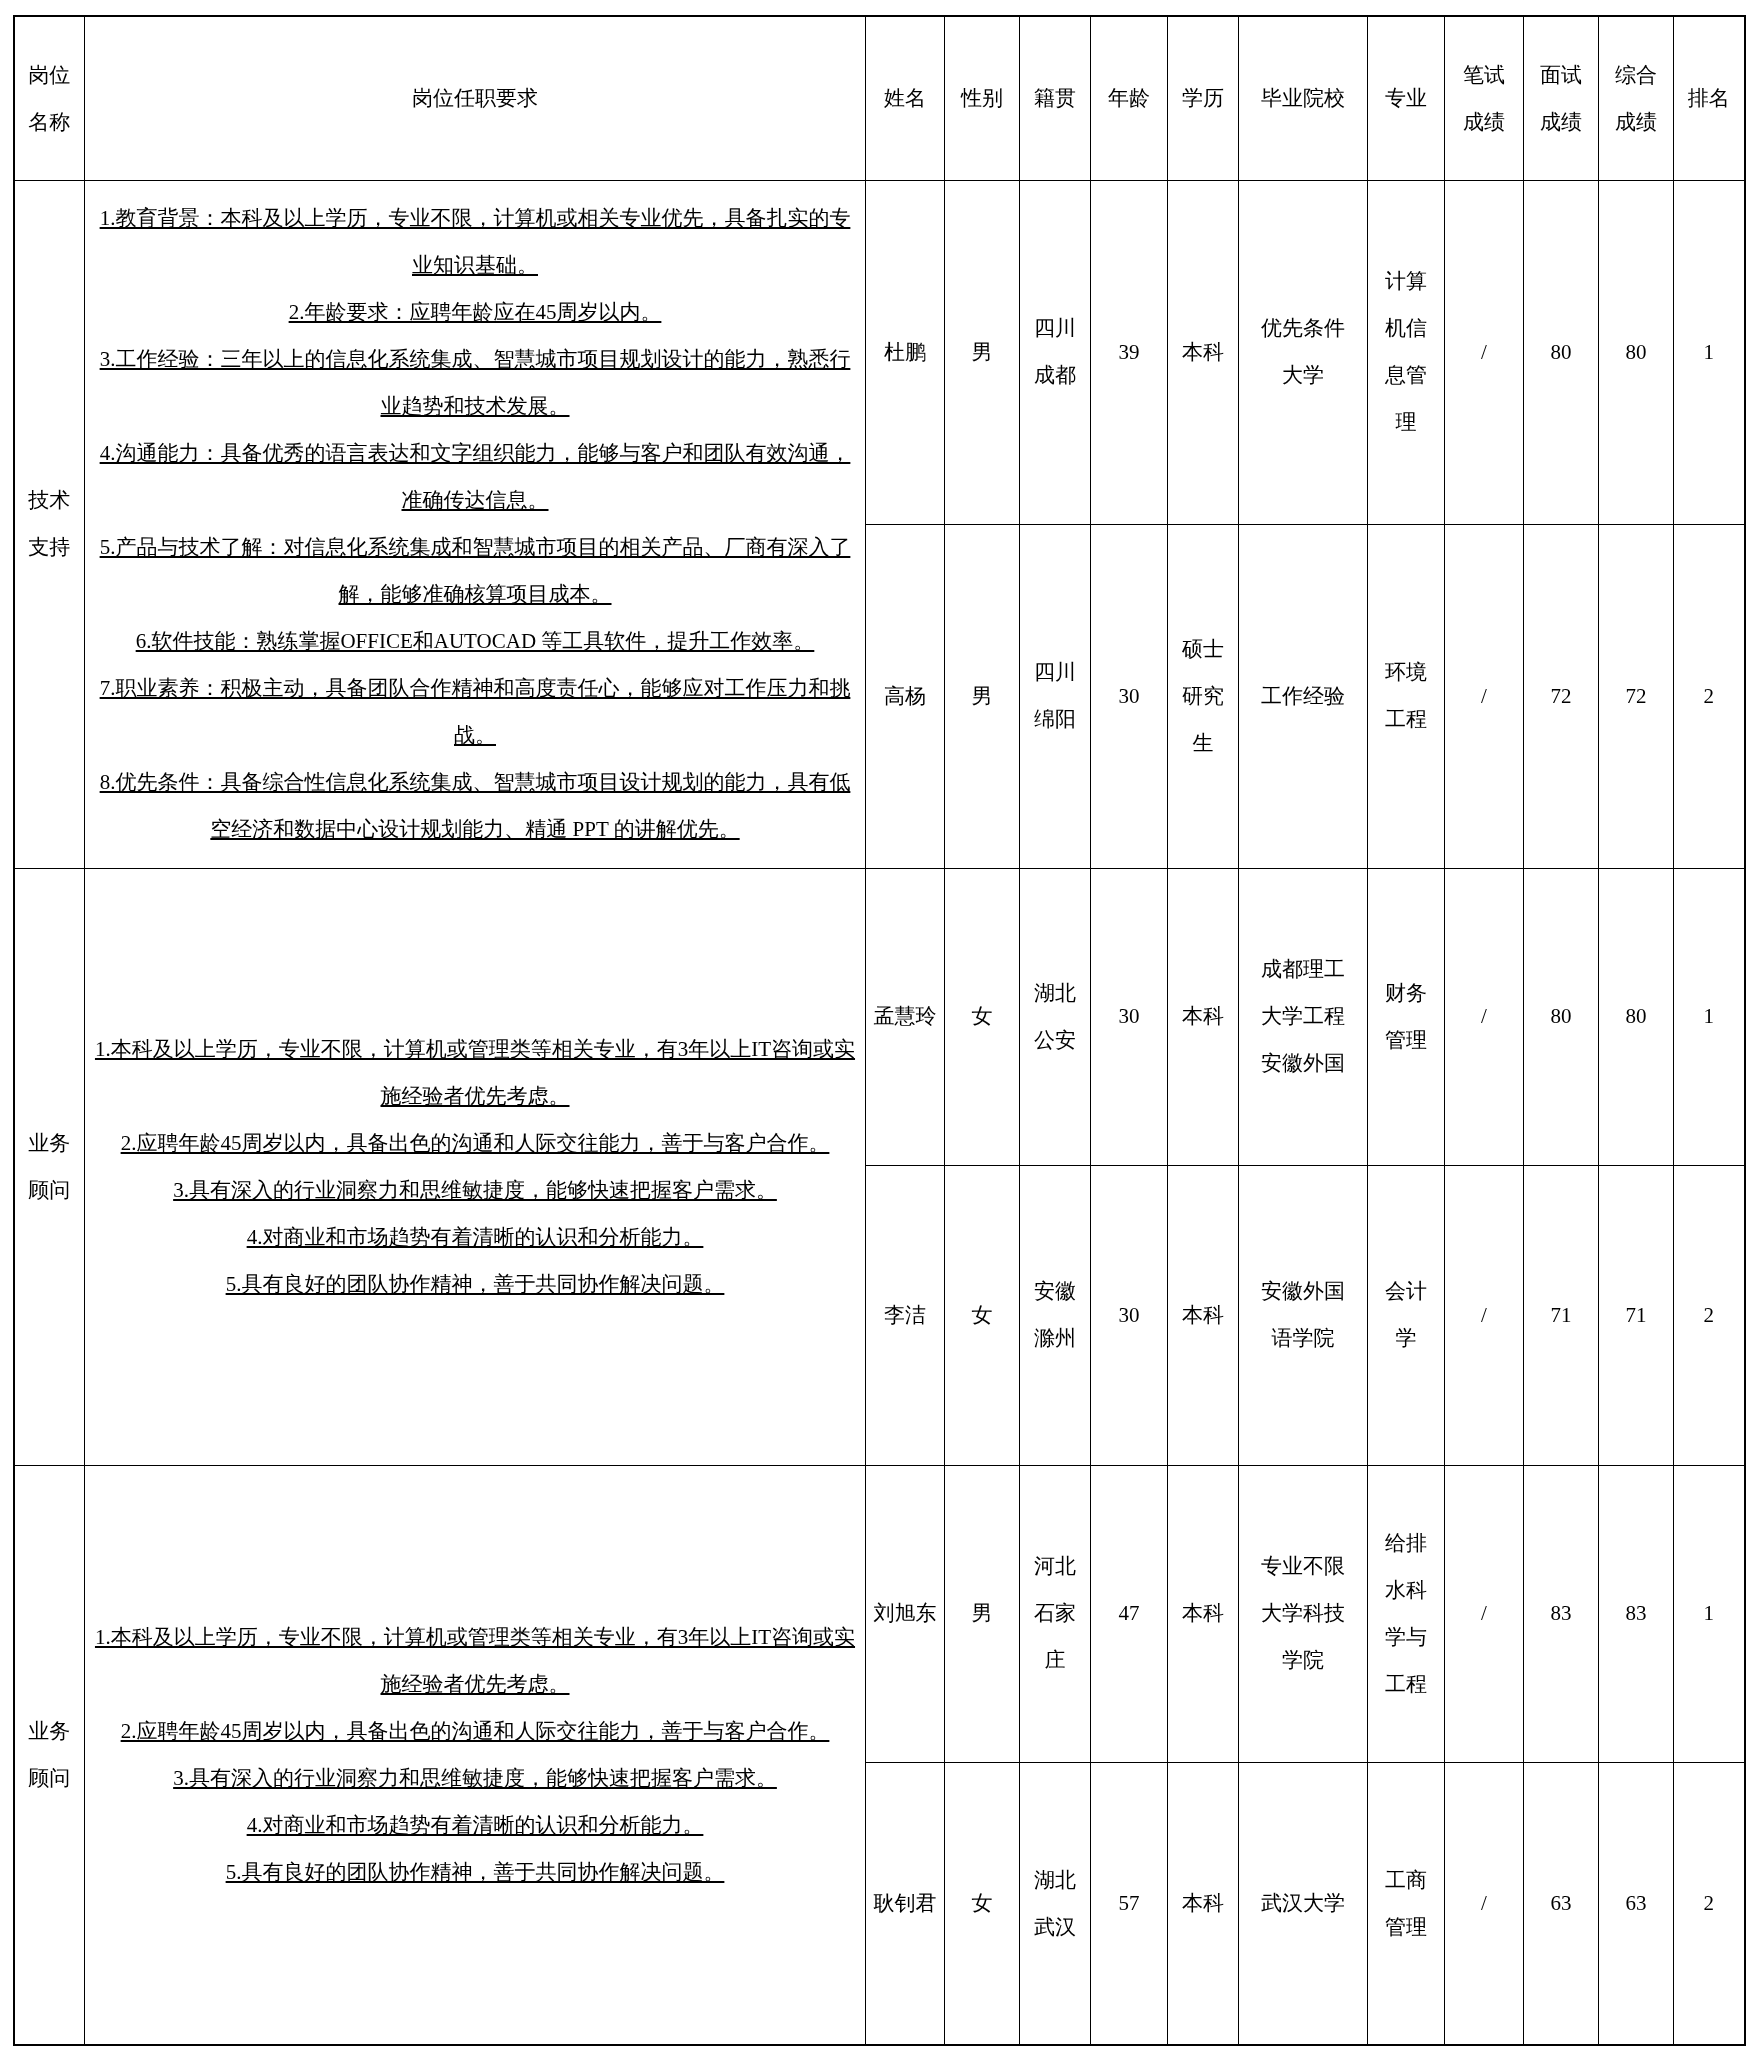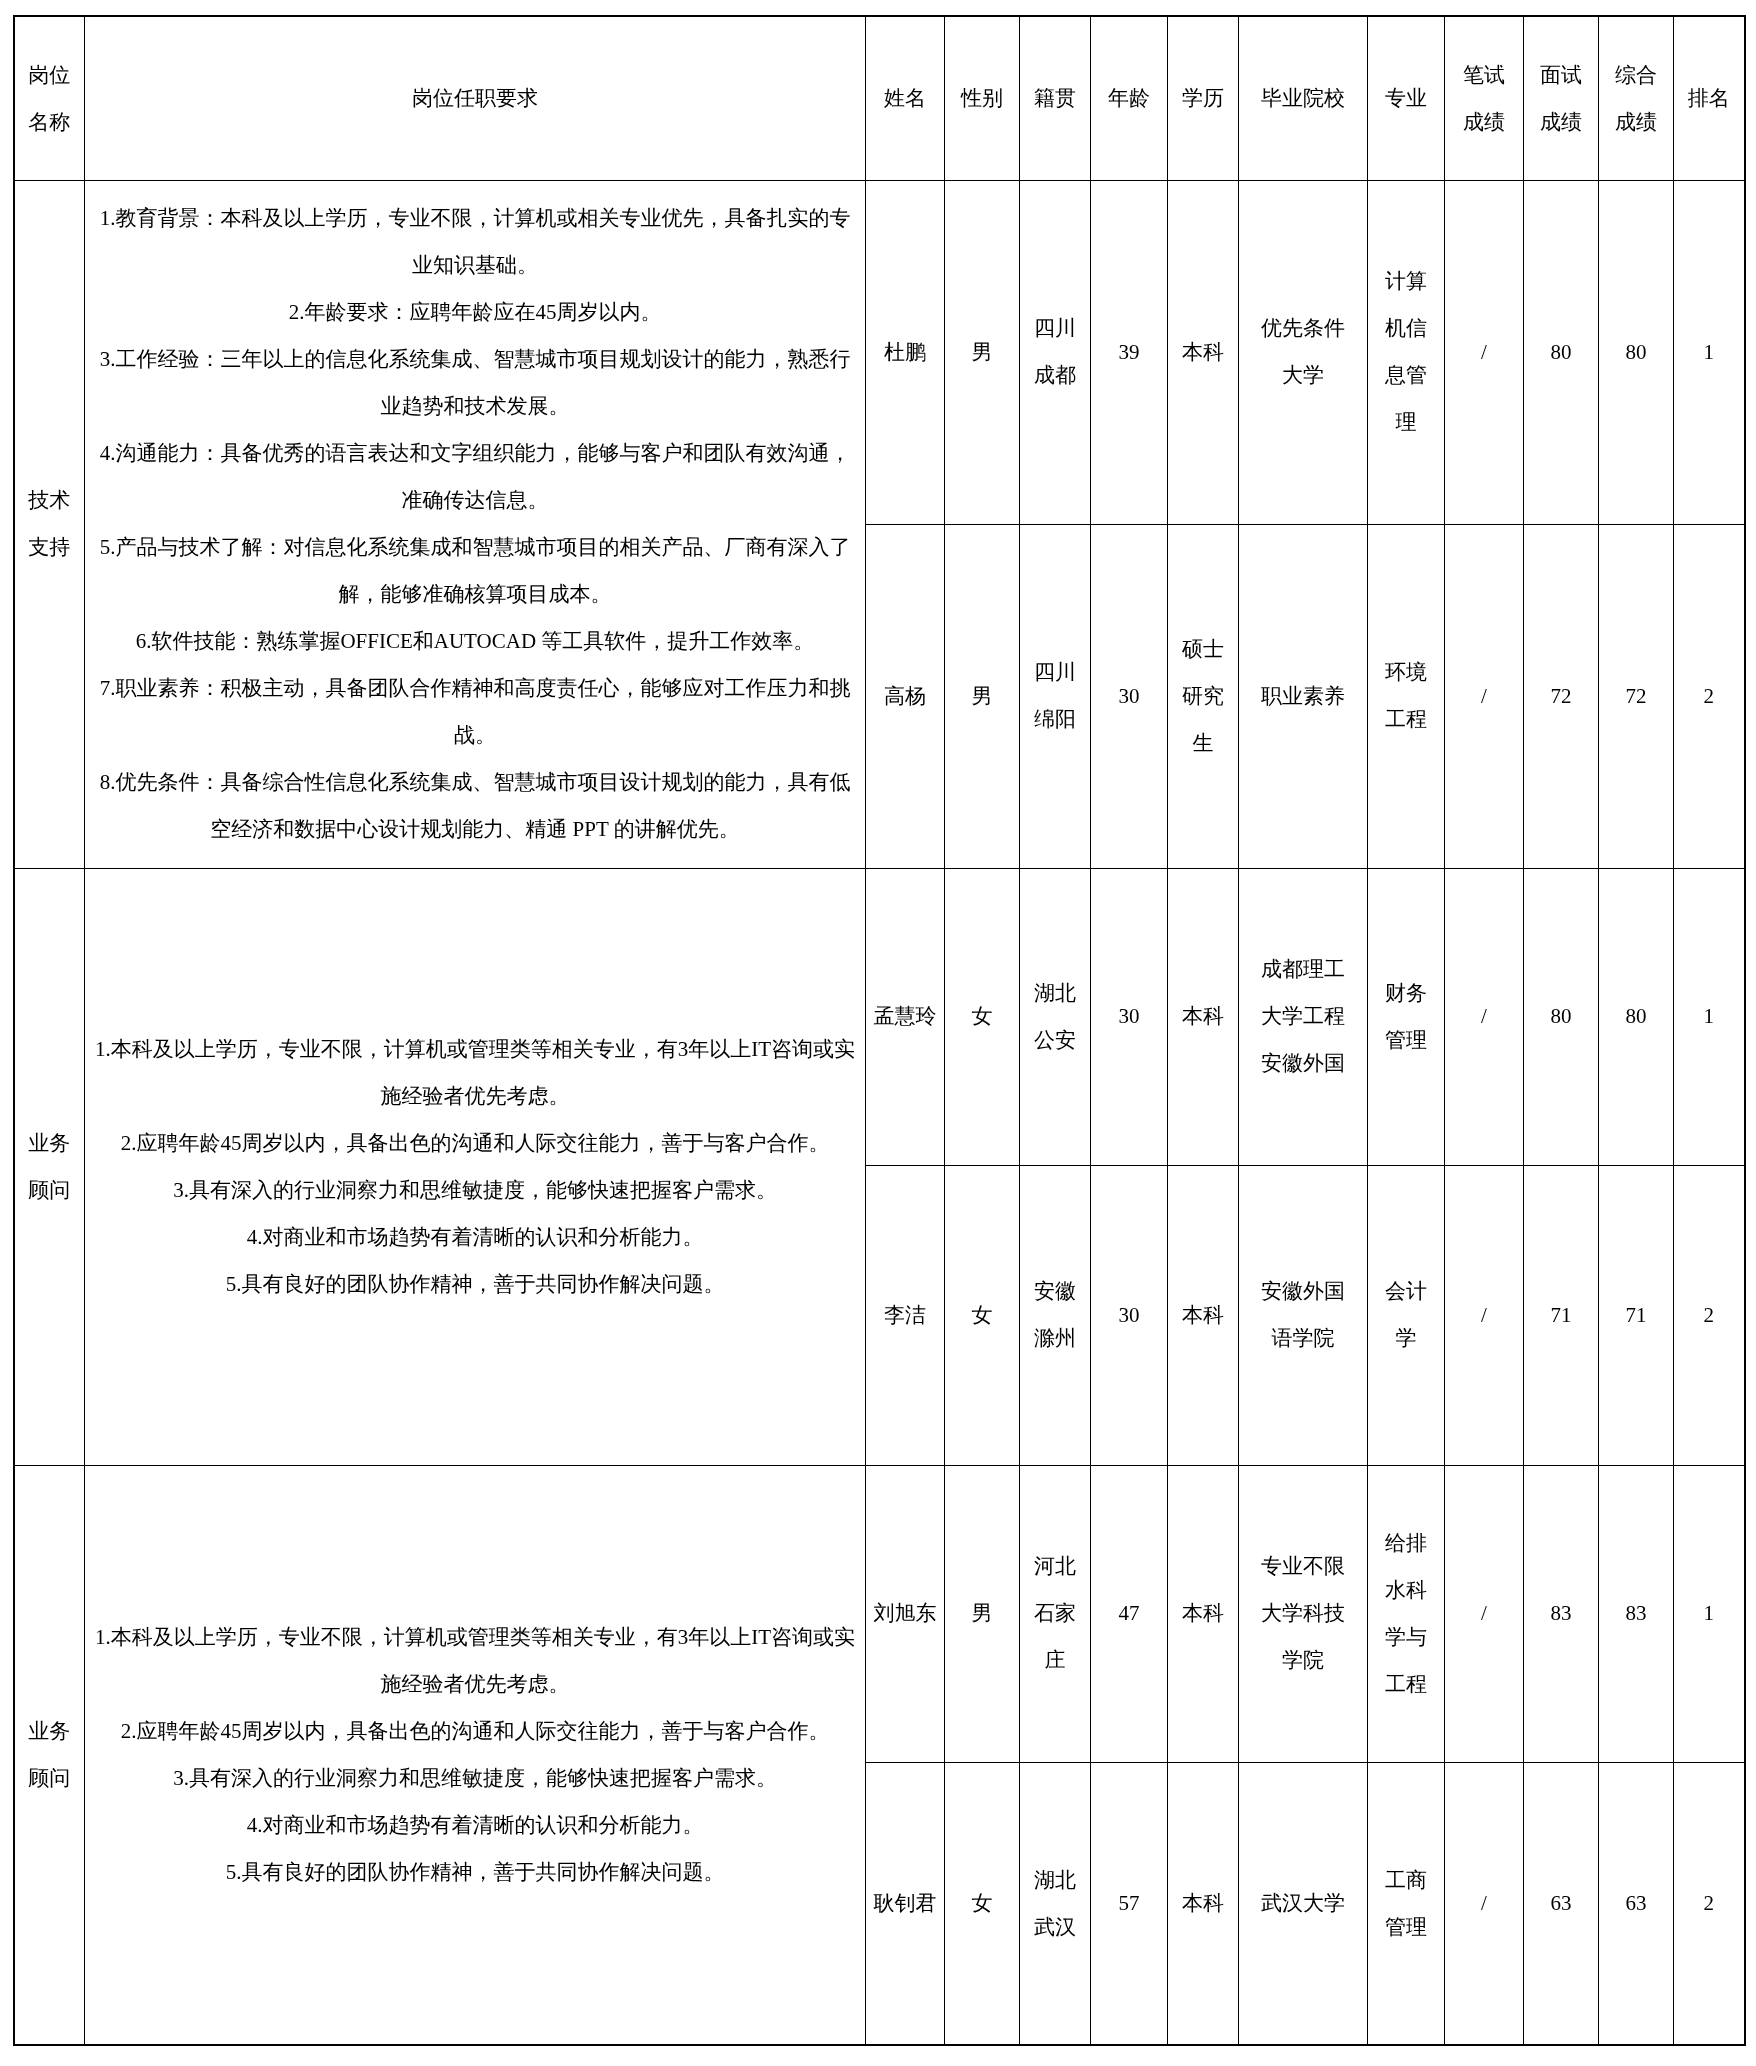--- a/index.html
+++ b/index.html
@@ -38,20 +38,21 @@
     color: #000000;
   }
   
   td.ml { white-space: pre-line; }
   
   td.req {
     text-align: justify;
     white-space: pre-line;
     padding: 0 11px 0 9.7px;
     vertical-align: middle;
+    text-decoration: underline;
   }
   tr.h-header  { height: 164px; }
   tr.h-r1 { height: 344px; }
   tr.h-r2 { height: 344px; }
   tr.h-r3 { height: 297px; }
   tr.h-r4 { height: 300px; }
   tr.h-r5 { height: 297px; }
   tr.h-r6 { height: 283px; }
 </style>
 </head>
@@ -126,21 +127,21 @@
     </tr>
     <tr class="h-r2">
       <td>高杨</td>
       <td>男</td>
       <td class="ml">四川
 绵阳</td>
       <td>30</td>
       <td class="ml">硕士
 研究
 生</td>
-      <td class="ml">职业素养</td>
+      <td class="ml">工作经验</td>
       <td class="ml">环境
 工程</td>
       <td>/</td>
       <td>72</td>
       <td>72</td>
       <td>2</td>
     </tr>
 
     <tr class="h-r3">
       <td class="ml" rowspan="2">业务

